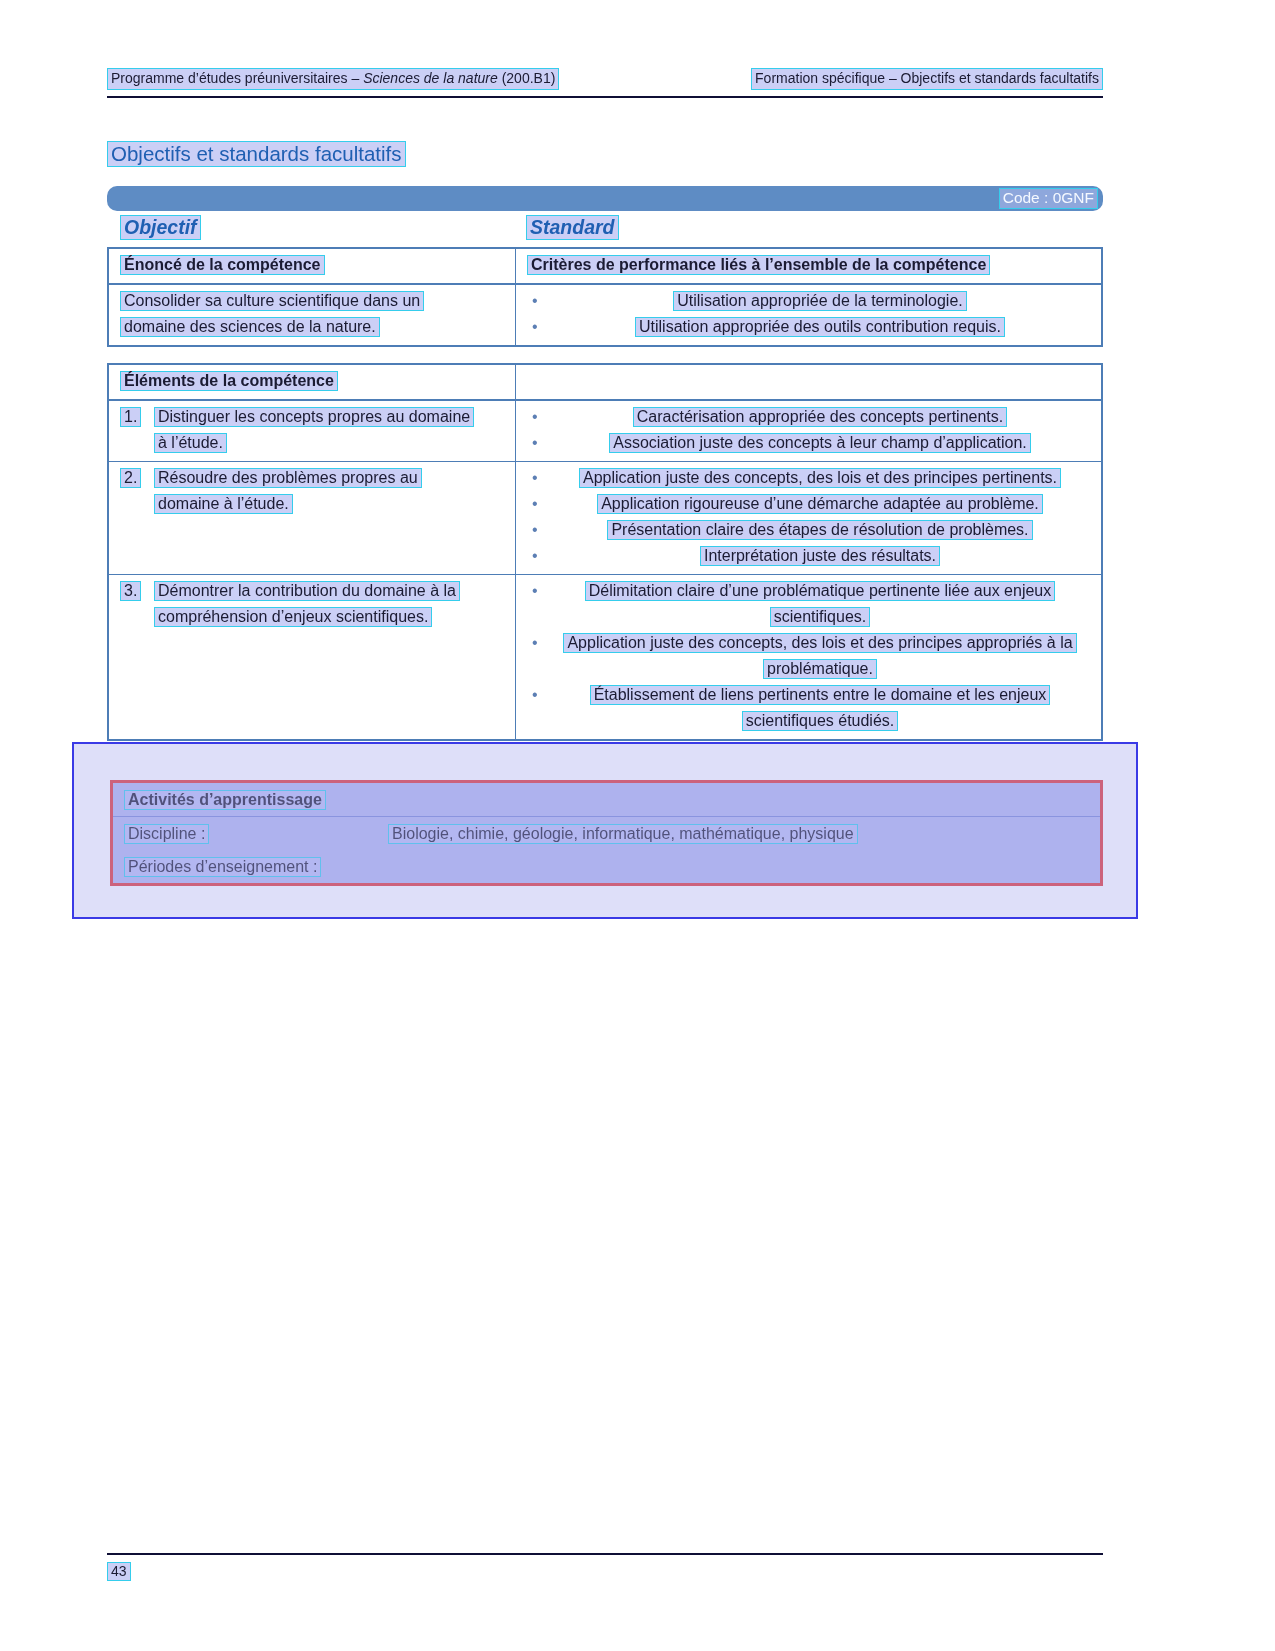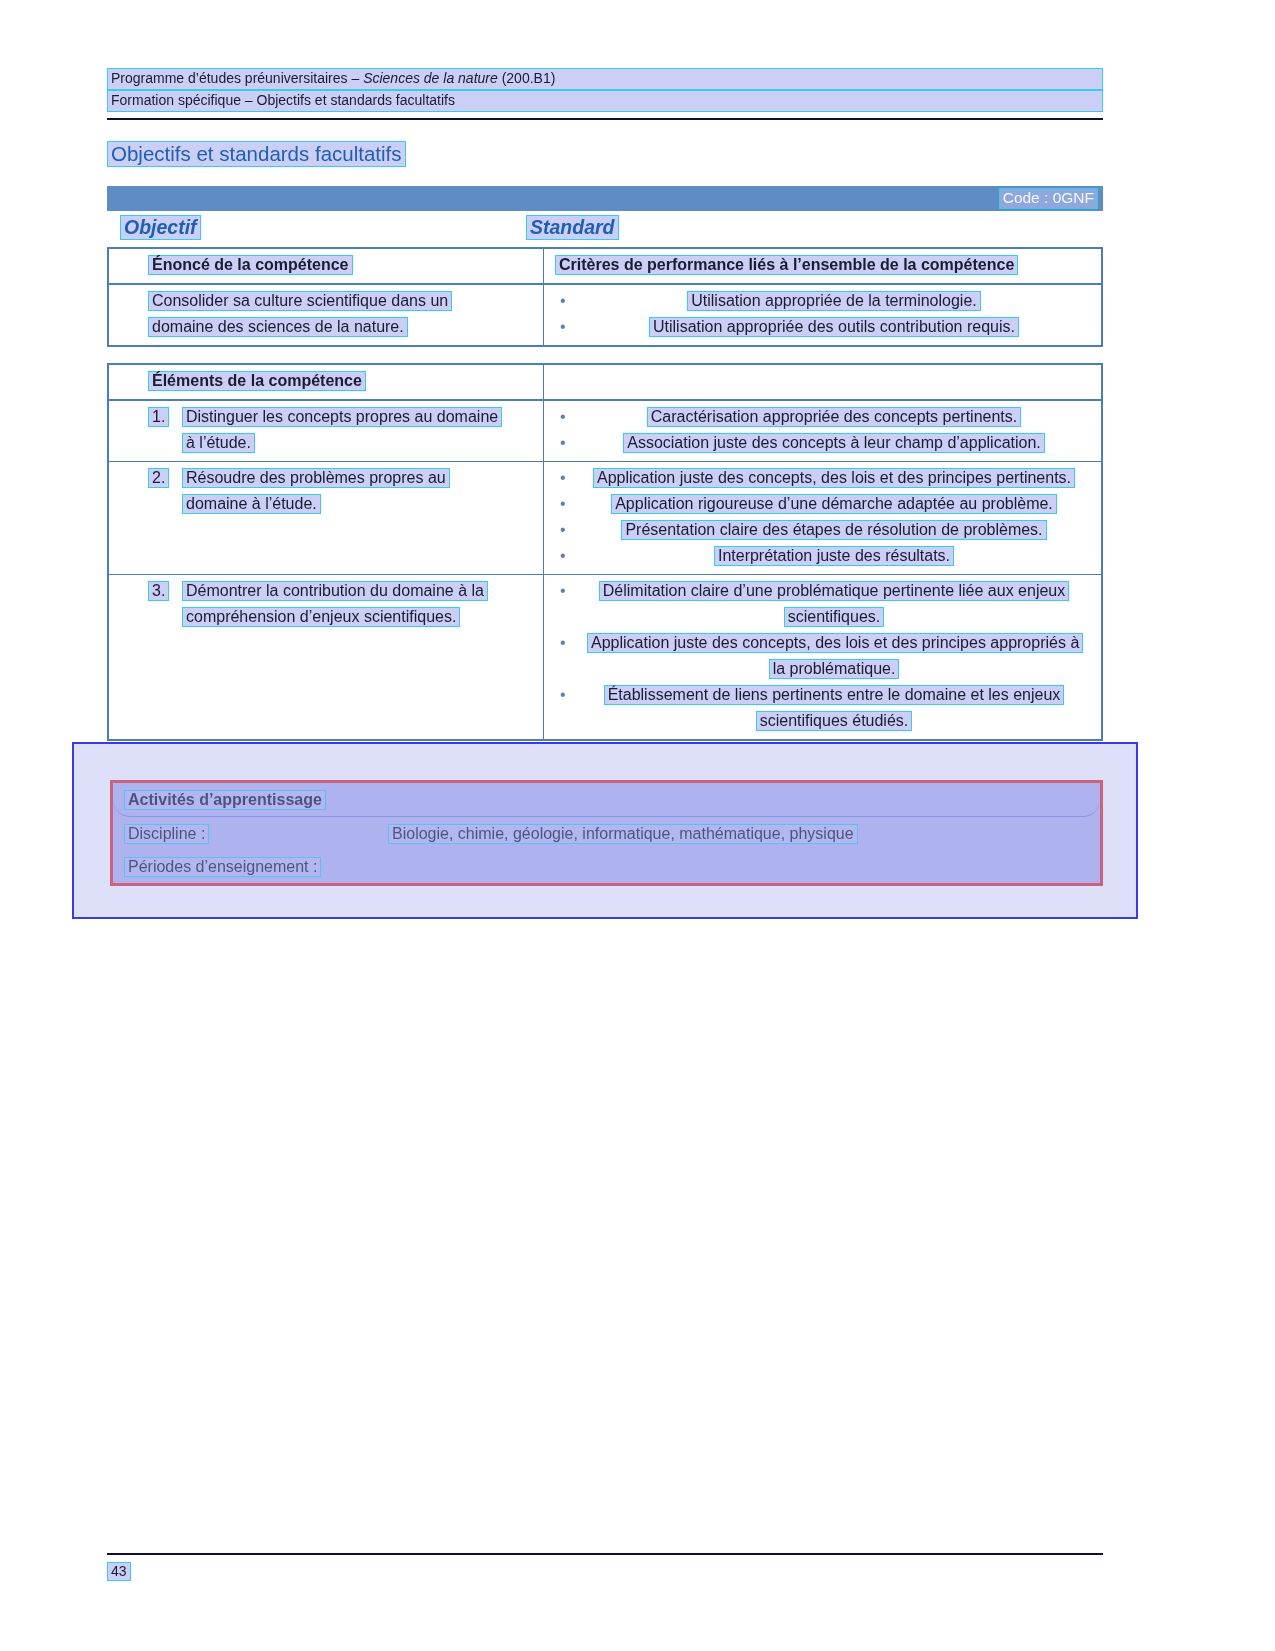--- a/index.html
+++ b/index.html
@@ -11,40 +11,40 @@
   *{margin:0;padding:0;box-sizing:border-box;}
   html,body{background:#ffffff;}
   .page{position:relative;width:1275px;height:1651px;background:#ffffff;overflow:hidden;
         font-family:"Liberation Sans","DejaVu Sans",sans-serif;color:var(--text-dark);}
   .hl{background:var(--hl-fill);border:1px solid var(--hl-border);padding:0 3px 1px 3px;
       box-decoration-break:clone;-webkit-box-decoration-break:clone;}
   em{font-style:italic;}
 
   .doc-header{position:absolute;left:107px;top:68px;width:996px;display:flex;
       justify-content:space-between;font-size:14px;line-height:19px;
-      padding-bottom:6px;border-bottom:2.5px solid var(--rule-dark);flex-direction:column;}
+      padding-bottom:6px;border-bottom:2.5px solid var(--rule-dark);}
 
   .title{position:absolute;left:107px;top:140px;font-size:20.5px;line-height:27px;
       font-weight:400;color:var(--heading-blue);}
 
   .banner{position:absolute;left:107px;top:186px;width:996px;height:25px;
       background:var(--banner-blue);display:flex;align-items:center;justify-content:flex-end;
-      padding-right:5px;font-size:15.5px;}
+      padding-right:5px;font-size:15.5px;border-radius:10px;}
   .banner .hl{color:var(--banner-text);background:rgba(189,193,243,0.5);}
 
   .col-heads{position:absolute;left:107px;top:214px;width:996px;display:flex;
       font-size:19.5px;line-height:26px;font-weight:700;font-style:italic;color:var(--heading-blue);}
   .col-heads .oc{width:408px;padding-left:13px;}
   .col-heads .sc{padding-left:11px;}
 
   .tbl{position:absolute;left:107px;width:996px;border:2px solid var(--table-border);
       background:#ffffff;font-size:16px;line-height:26px;}
   .tbl1{top:247px;}
   .tbl2{top:351px;margin-top:12px;}
-  .t-row{display:flex;padding-left:28px;}
+  .t-row{display:flex;}
   .t-head{border-bottom:2px solid var(--table-border);font-weight:700;}
   .el-row{border-bottom:1.5px solid var(--table-border);}
   .el-row.last{border-bottom:none;}
   .c-left{width:407px;flex:none;border-right:1.5px solid var(--table-border);
       padding:3px 36px 5px 11px;}
   .c-right{flex:1;padding:3px 0 5px 0;}
   .t-head .c-left{padding-right:10px;}
   .t-head .c-right{padding:3px 8px 4px 11px;}
   .el-left{display:flex;}
   .num{flex:0 0 34px;}
@@ -53,21 +53,21 @@
   .bullet{flex:0 0 43px;padding-left:16px;color:var(--bullet-blue);}
   .crit-text{flex:1;padding-right:20px;text-align:center;}
 
   .overlay-box{position:absolute;left:72px;top:742px;width:1066px;height:177px;
       border:2px solid var(--overlay-border);background:var(--overlay-fill);
       z-index:6;pointer-events:none;}
 
   .activities{position:absolute;left:110px;top:780px;width:993px;
       border:3px solid var(--red-border);background:var(--activities-fill);
       font-size:16px;line-height:26px;z-index:4;}
-  .act-head{padding:4px 0 3px 11px;font-weight:700;border-bottom:1.5px solid rgba(82,104,196,0.6);border-radius:17px;}
+  .act-head{padding:4px 0 3px 11px;font-weight:700;border-bottom:1.5px solid rgba(82,104,196,0.6);}
   .act-row{display:flex;padding:4px 0 3px 11px;}
   .act-label{flex:0 0 264px;}
   .act-value{flex:1;}
 
   .doc-footer{position:absolute;left:107px;top:1553px;width:996px;display:flex;
       border-top:2.5px solid var(--rule-dark);padding-top:7px;font-size:14px;line-height:19px;}
   .f-side{flex:1;}
   .f-right{text-align:right;}
 </style>
 </head>

